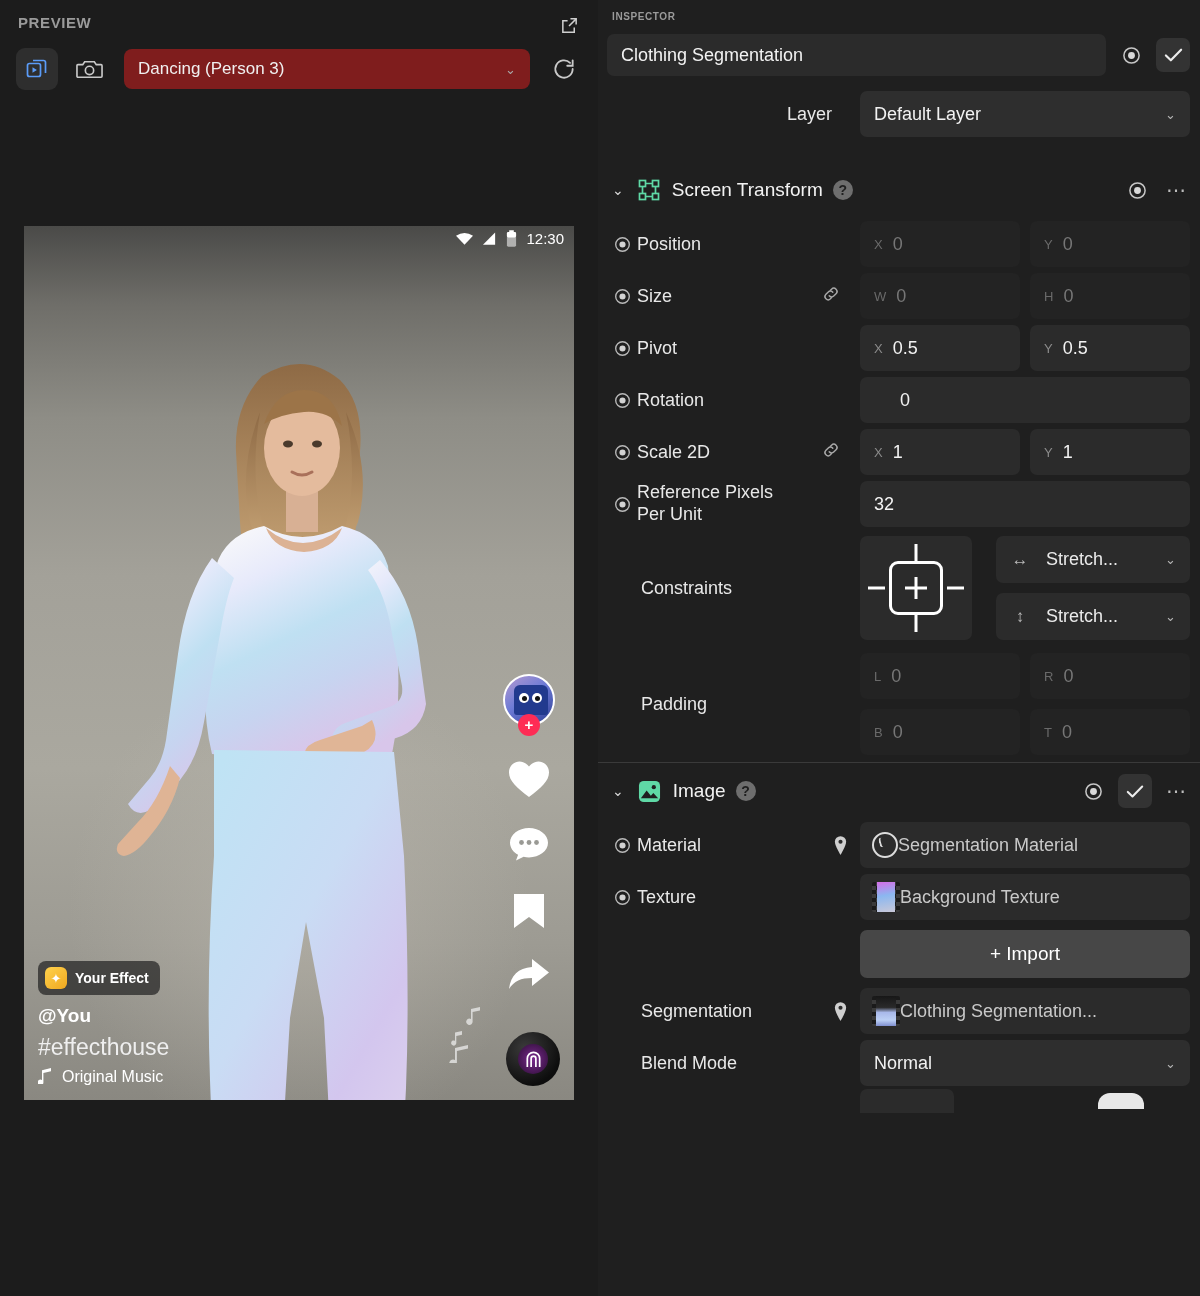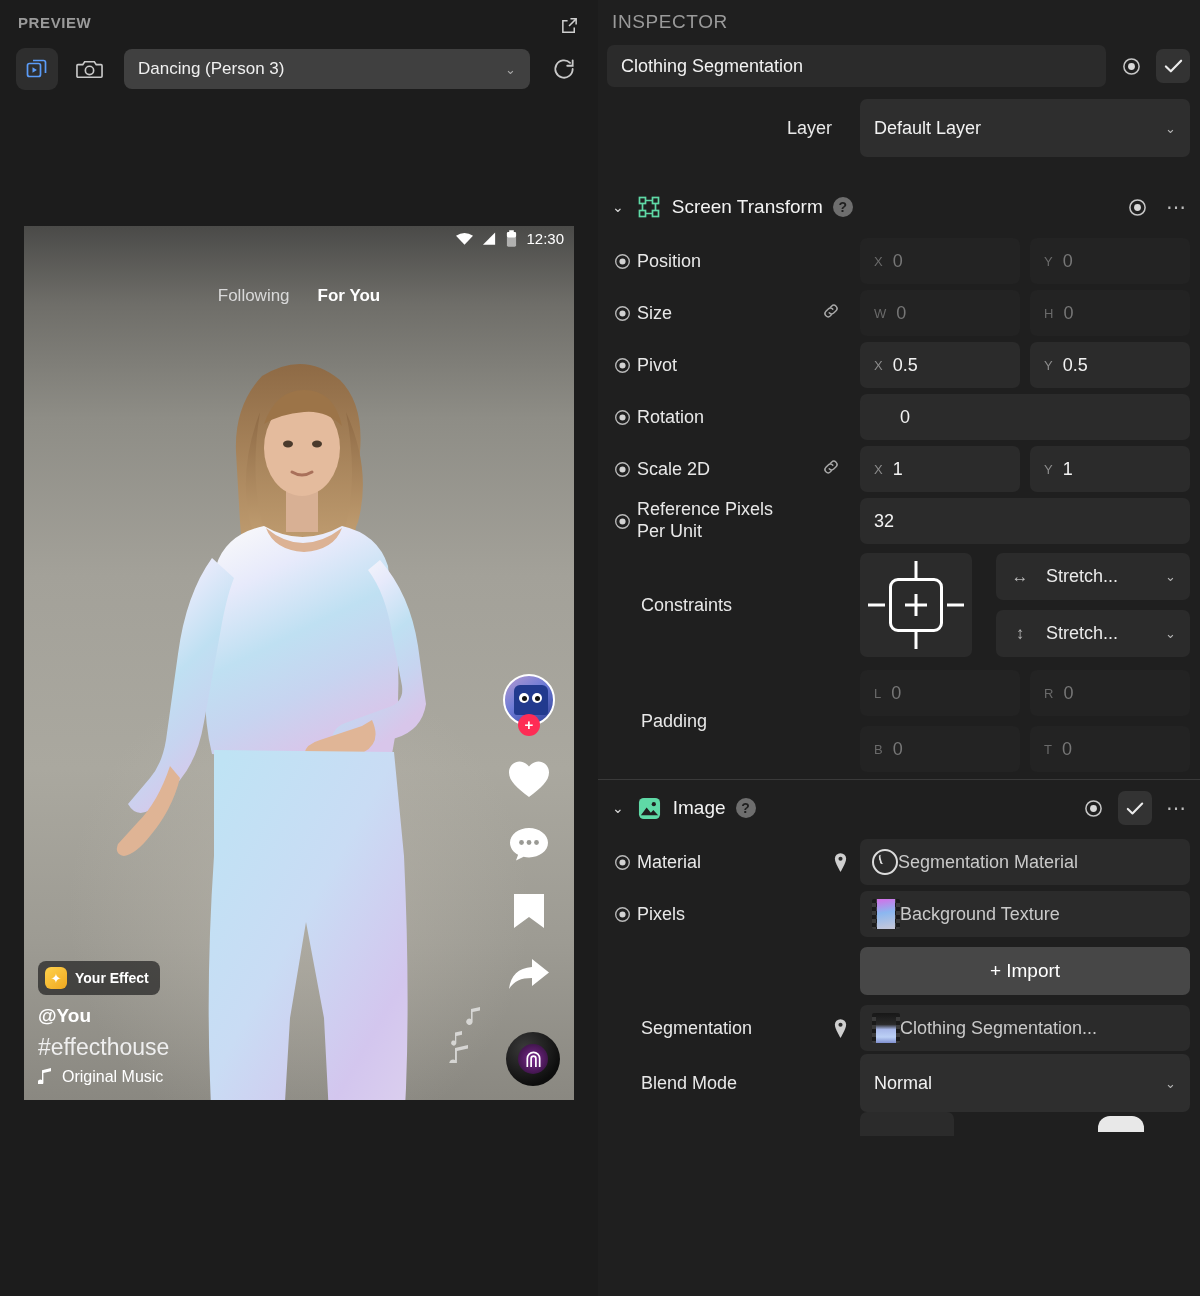--- a/index.html
+++ b/index.html
@@ -24,21 +24,21 @@
   .popout-btn { position:absolute; right:16px; top:12px; width:26px; height:26px;
     display:flex; align-items:center; justify-content:center; cursor:pointer; }
   .preview-toolbar {
     display:flex; align-items:center; gap:10px;
     padding:0 16px; margin-top:14px; height:48px;
   }
   .tbtn { width:42px; height:42px; border-radius:9px; display:flex;
     align-items:center; justify-content:center; cursor:pointer; flex:0 0 42px;}
   .tbtn.active { background:#2e2e2e; }
   .scene-select {
-    flex:1 1 auto; height:40px; background:#404040; border-radius:8px;
+    flex:1 1 auto; height:40px; background:#7f1d1d; border-radius:8px;
     display:flex; align-items:center; padding:0 14px; cursor:pointer;
     position:relative; margin-left:4px;
   }
   .scene-select span.lbl { font-size:17px; color:#f0f0f0; }
   .scene-select .chev { margin-left:auto; color:#a8a8a8; font-size:13px; }
   .refresh-btn { width:36px; height:36px; display:flex; align-items:center;
     justify-content:center; cursor:pointer; flex:0 0 36px; margin-left:6px;}
 
   
   .phone {
@@ -109,21 +109,21 @@
     align-items:center; justify-content:center; }
   .notes { position:absolute; right:76px; bottom:34px; color:#e8e8e8;
     opacity:.85; z-index:6; font-size:13px; line-height:1.1; }
 
   
   .inspector {
     width:602px; height:1296px; background:#1f1f1f; flex:0 0 602px;
     position:relative; overflow:hidden;
   }
   .insp-title {
-    font-size:19px; font-weight:normal; letter-spacing:.6px; color:#9a9a9a;
+    font-size:10px; font-weight:bold; letter-spacing:.6px; color:#9a9a9a;
     padding:11px 0 0 14px;
   }
   .name-row { display:flex; align-items:center; padding:12px 10px 0 9px; gap:10px; }
   .name-field {
     flex:1 1 auto; height:42px; background:#2b2b2b; border-radius:7px;
     display:flex; align-items:center; padding:0 14px; font-size:18px; color:#f2f2f2;
     cursor:text;
   }
   .dot-btn { width:30px; height:30px; display:flex; align-items:center;
     justify-content:center; cursor:pointer; flex:0 0 30px;}
@@ -148,21 +148,21 @@
     display:flex; align-items:center; padding:0 14px; gap:10px; cursor:text;
   }
   .field.dis { background:#232323; }
   .field .ax { font-size:13px; color:#8b8b8b; }
   .field.dis .ax { color:#6a6a6a; }
   .field .val { font-size:18px; color:#f2f2f2; }
   .field.dis .val { color:#767676; }
   .field.center .val { margin-left:26px; }
 
   .select {
-    flex:1 1 0; height:58px; background:#2e2e2e; border-radius:7px;
+    flex:1 1 0; height:46px; background:#2e2e2e; border-radius:7px;
     display:flex; align-items:center; padding:4px 14px; cursor:pointer;
   }
   .select .sv { font-size:18px; color:#f2f2f2; }
   .select .chev { margin-left:auto; color:#b5b5b5; font-size:13px; }
 
   .sec-header { display:flex; align-items:center; padding:0 10px 0 14px; height:56px; }
   .sec-header .caret { color:#d8d8d8; font-size:14px; margin-right:14px; cursor:pointer;}
   .sec-header .sec-ic { margin-right:12px; display:flex; }
   .sec-header .sec-name { font-size:19px; color:#f2f2f2; margin-right:10px; }
   .help {
@@ -338,24 +338,20 @@
             <path d="M1 13 L14 13 L14 0z" fill="#fff"></path>
           </svg>
         <svg width="11" height="17" viewBox="0 0 12 18">
           <rect x="3.5" y="0" width="5" height="2" fill="#fff"></rect>
           <rect x="1" y="2" width="10" height="16" rx="1.6" fill="#fff" opacity=".55"></rect>
           <rect x="1" y="2" width="10" height="6" rx="1.6" fill="#fff"></rect>
         </svg>
         <span>12:30</span>
       </div>
 
-      <div class="feed-tabs">
-        <span class="tab">Following</span>
-        <span class="tab active">For You</span>
-      </div>
 
       <div class="rail">
         <div class="avatar-wrap">
           <div class="avatar">
             <div class="face">
               <div class="eye l">
                   <div class="pup"></div>
                 </div>
               <div class="eye r">
                   <div class="pup"></div>
@@ -720,21 +716,21 @@
     </div>
 
     <div class="row">
       <div class="lbl-col">
         <span class="dot-btn">
           <svg width="17" height="17" viewBox="0 0 20 20">
               <circle cx="10" cy="10" r="8" fill="none" stroke="#b9b9b9" stroke-width="1.6"></circle>
               <circle cx="10" cy="10" r="3.6" fill="#d2d2d2"></circle>
             </svg>
         </span>
-        <span class="label">Pixels</span>
+        <span class="label">Texture</span>
       </div>
       <div class="fields">
         <div class="asset">
           <span class="thumb texgrad"></span>
           <span class="an">Background Texture</span>
         </div>
       </div>
     </div>
 
     <div class="row" style="min-height:62px;">

